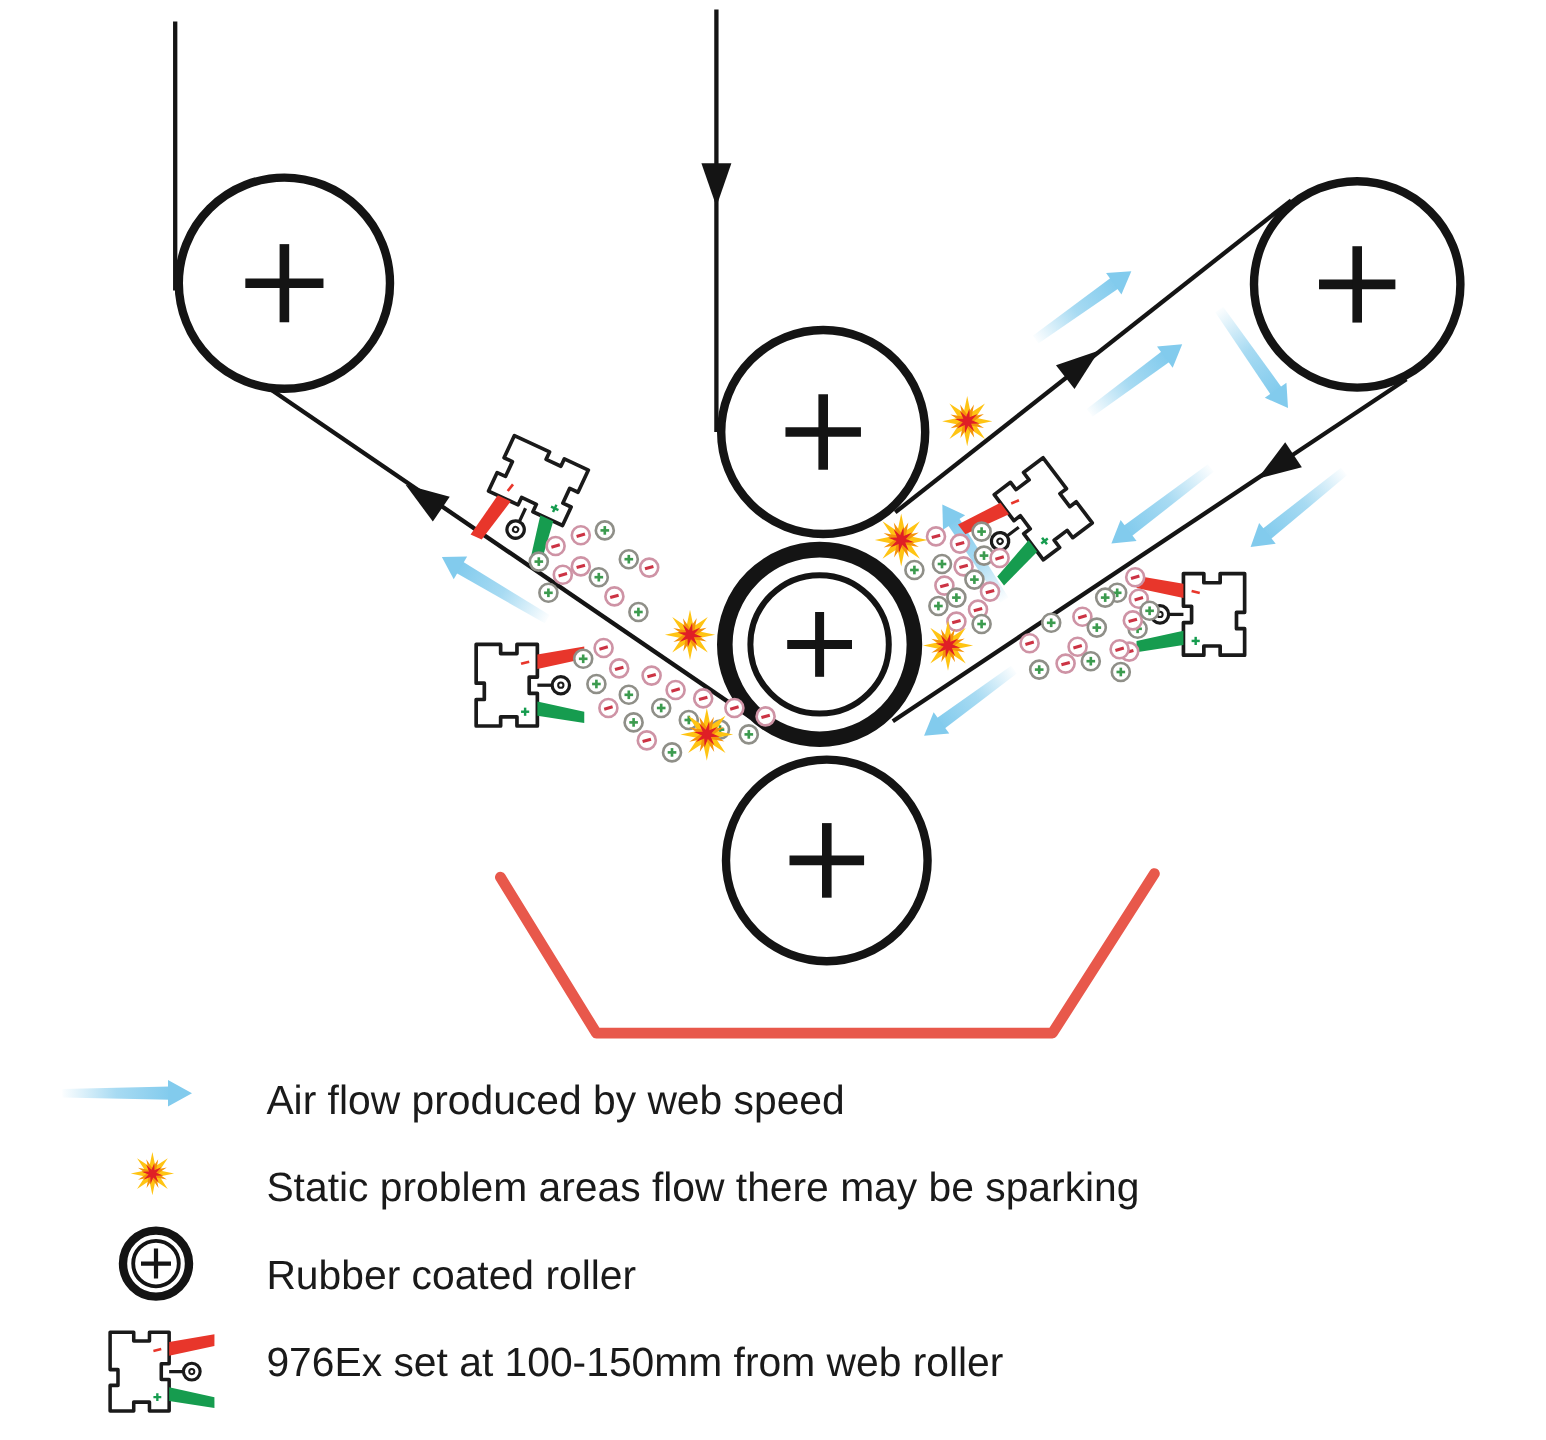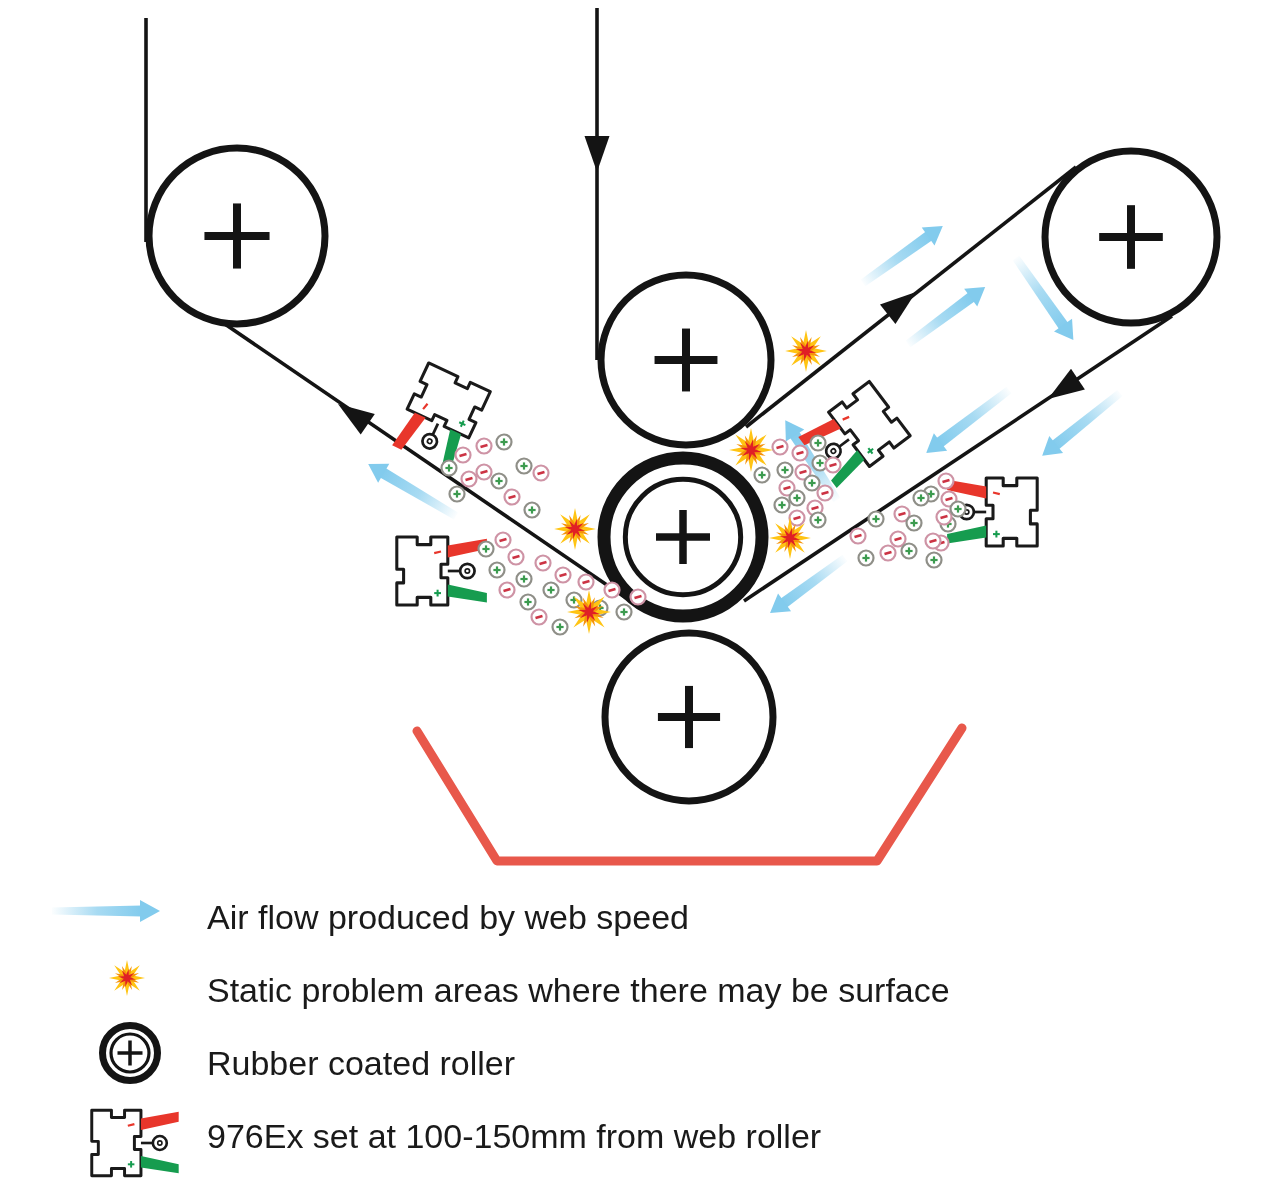--- a/index.html
+++ b/index.html
@@ -1,20 +1,20 @@
 <!DOCTYPE html>
 <html><head>
 <meta charset="utf-8">
 <style>
   html,body{margin:0;padding:0;background:#fff;}
   #stage{position:relative;width:1288px;height:1200px;background:#fff;overflow:hidden;
          font-family:"Liberation Sans", sans-serif;}
   #diagram-svg{position:absolute;left:0;top:0;}
   .legend-row{position:absolute;left:207px;height:44px;display:flex;align-items:center;}
-  .legend-label{font-size:34px;color:#1a1a1a;letter-spacing:0px;white-space:nowrap;}
+  .legend-label{font-size:34px;color:#1a1a1a;letter-spacing:0px;white-space:nowrap;margin-left:15px;}
   .legend-icon{position:absolute;}
 </style>
 </head>
 <body>
 
 <div id="stage">
 
   <svg id="diagram-svg" width="1288" height="890" viewBox="0 0 1288 890">
     <defs>
       <linearGradient id="fadeBlue" x1="0" y1="0" x2="1" y2="0">
@@ -222,21 +222,21 @@
       <path d="M90,2 L110,13 L90,24 Z" fill="#82cbed"></path>
     </svg>
     <div class="legend-row" style="top:895px;">
       <span class="legend-label">Air flow produced by web speed</span>
     </div>
 
     <svg class="legend-icon" style="left:103px;top:954px;" width="48" height="48" viewBox="0 0 48 48">
       <use href="#spark" transform="translate(24,24) scale(0.82)"></use>
     </svg>
     <div class="legend-row" style="top:968px;">
-      <span class="legend-label">Static problem areas where there may be surface</span>
+      <span class="legend-label">Static problem areas flow there may be sparking</span>
     </div>
 
     <svg class="legend-icon" style="left:94px;top:1017px;" width="72" height="72" viewBox="0 0 72 72">
       <circle cx="36" cy="36" r="27.5" fill="#fff" stroke="#141414" stroke-width="7"></circle>
       <circle cx="36" cy="36" r="19" fill="none" stroke="#141414" stroke-width="3.2"></circle>
       <line x1="23.5" y1="36" x2="48.5" y2="36" stroke="#141414" stroke-width="3.5"></line>
       <line x1="36" y1="23.5" x2="36" y2="48.5" stroke="#141414" stroke-width="3.5"></line>
     </svg>
     <div class="legend-row" style="top:1041px;align-items:center;">
       <span class="legend-label">Rubber coated roller</span>

